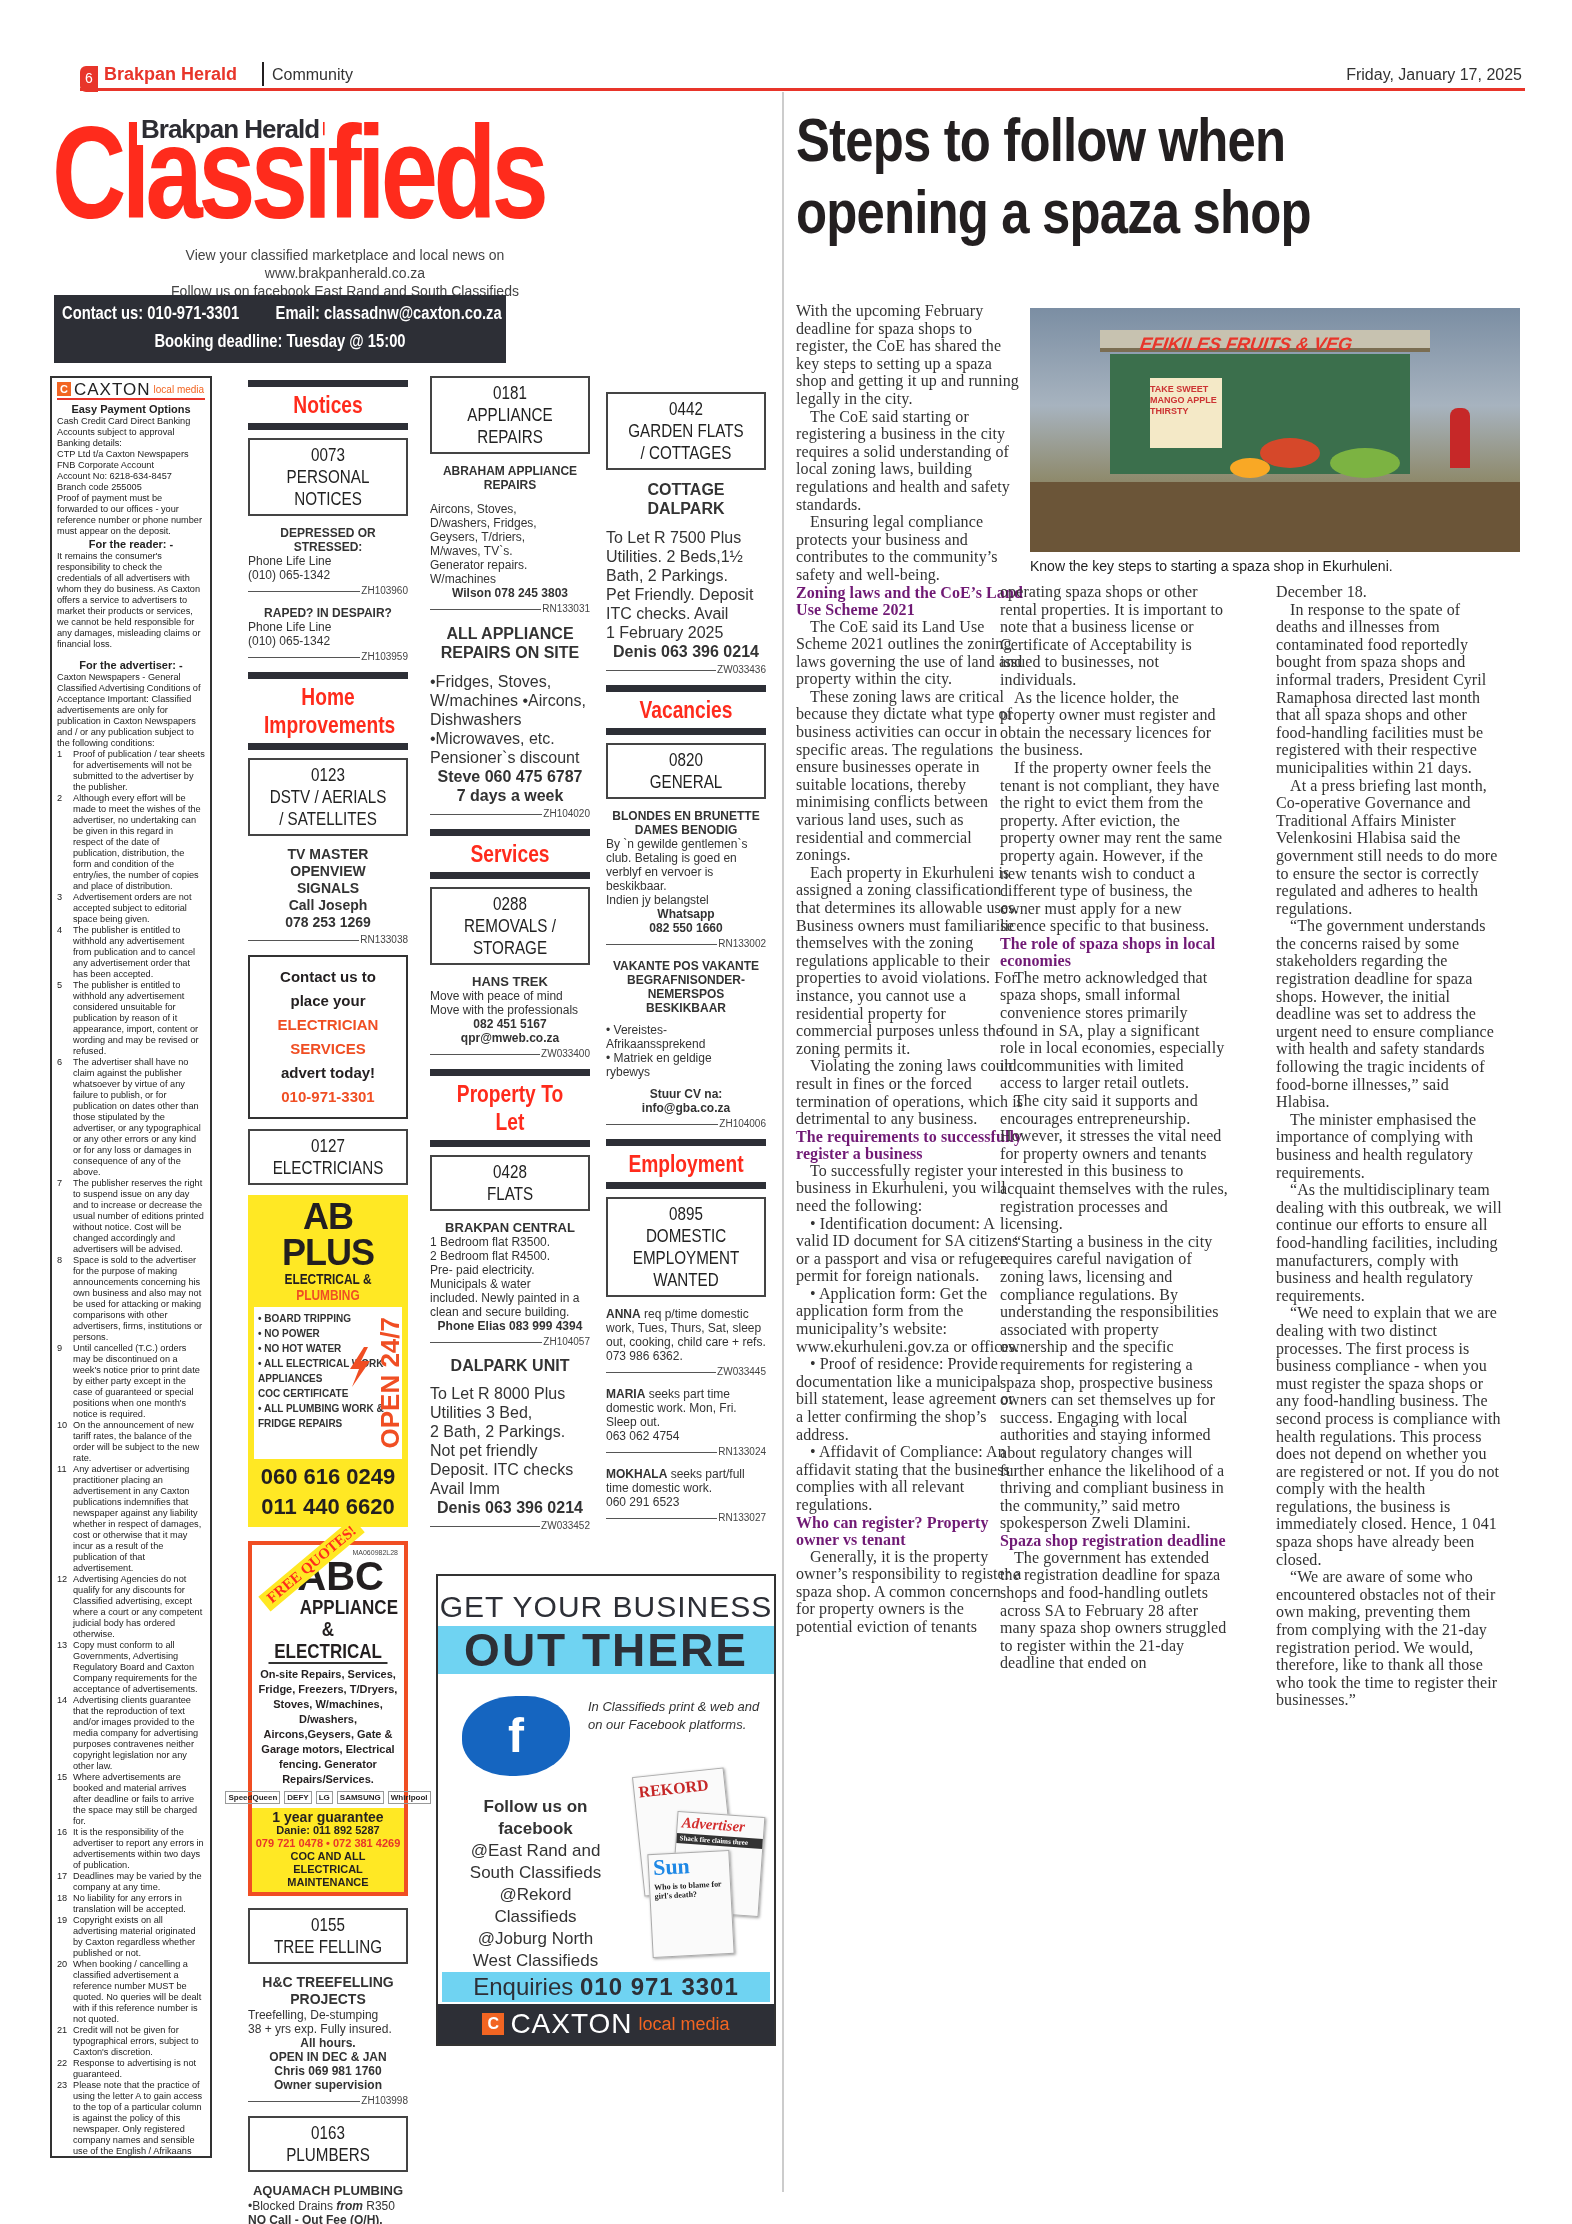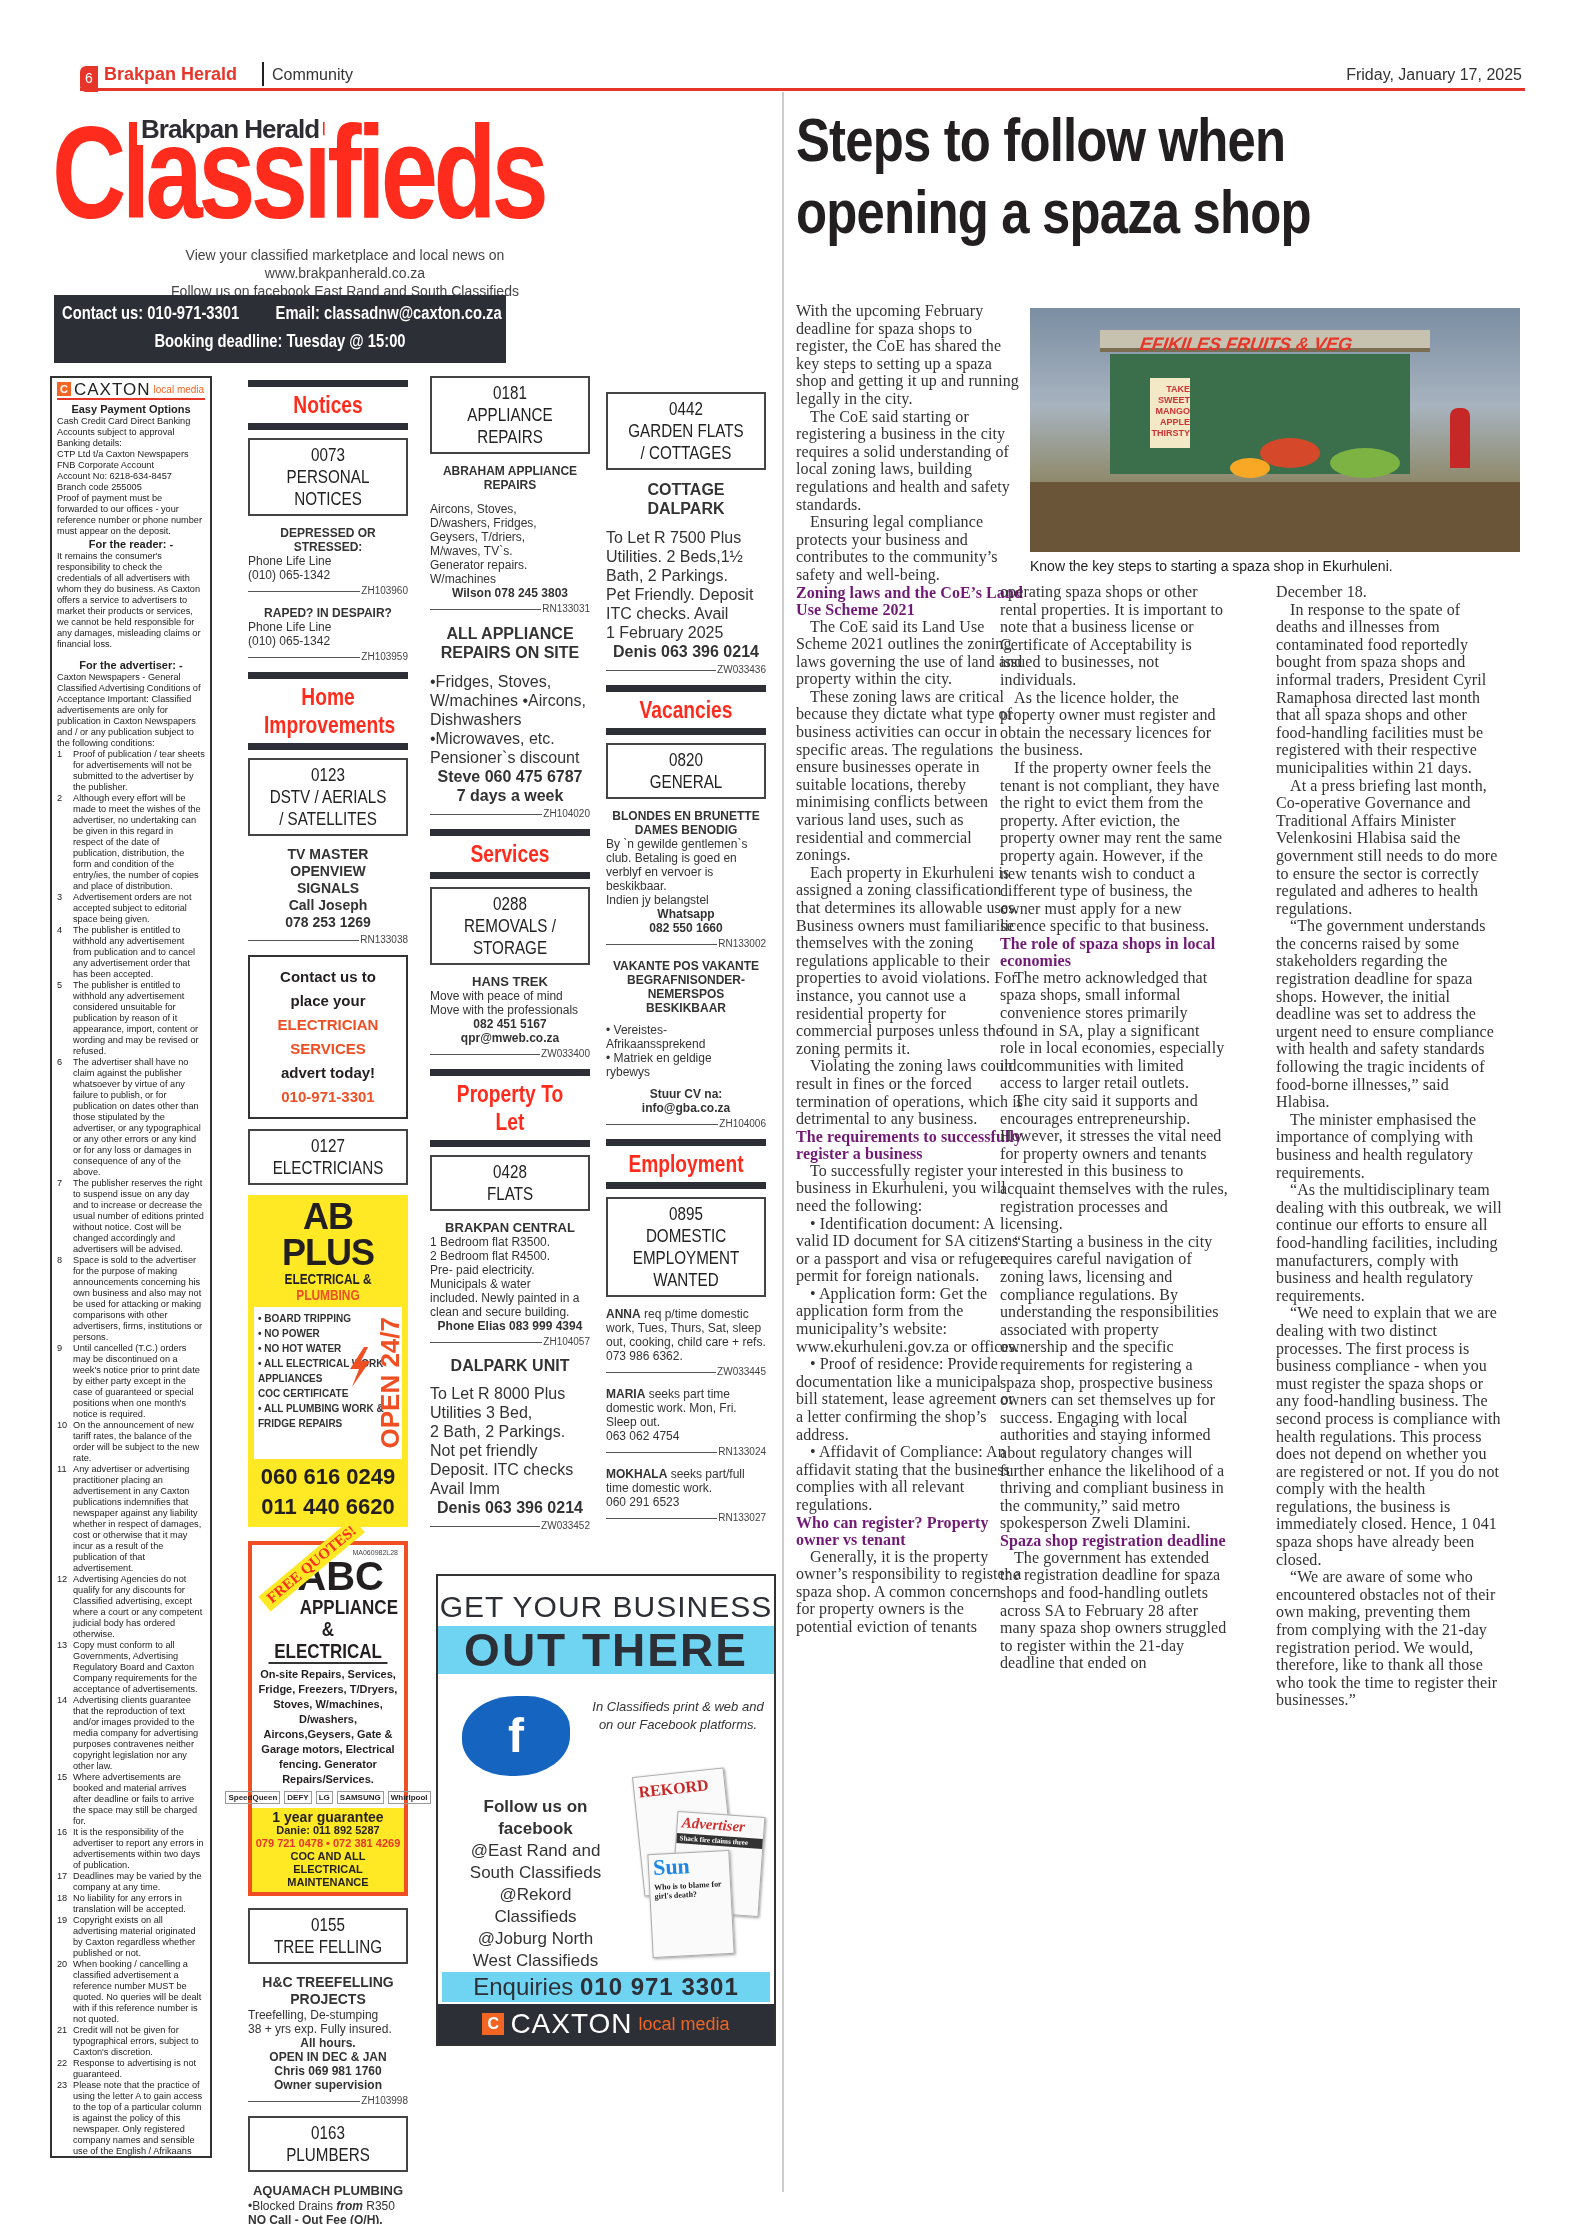--- a/index.html
+++ b/index.html
@@ -66,38 +66,38 @@
 .abc .desc{font-size:11px;font-weight:bold;text-align:center;line-height:15px;margin-top:3px}
 .abc .brands{display:flex;justify-content:center;gap:4px;font-size:8px;font-weight:bold;margin:4px 0}
 .abc .brands span{padding:1px 2px;border:1px solid #999}
 .abc .foot{background:#ffe824;margin:0 -6px;padding:3px 0;text-align:center;font-weight:bold;font-size:11px;line-height:13px}
 .abc .foot .g{font-size:14px}
 
 .getbiz{left:436px;top:1574px;width:340px;height:472px;border:2px solid #333}
 .getbiz .t1{text-align:center;font-size:30px;color:#2d2f36;margin-top:14px;letter-spacing:1px}
 .getbiz .t2{background:#6fd3f2;text-align:center;font-size:46px;font-weight:bold;color:#2d2f36;margin:2px 0;line-height:48px;letter-spacing:2px}
 .getbiz .fb{position:absolute;left:24px;top:120px;width:108px;height:80px;border-radius:50% 40% 50% 45%;background:#1565c0;color:#fff;font-size:48px;font-weight:bold;text-align:center;line-height:80px}
-.getbiz .intro{position:absolute;left:150px;top:122px;width:180px;text-align:center;font-style:italic;font-size:13px;line-height:18px;color:#333}
+.getbiz .intro{position:absolute;left:150px;top:122px;width:180px;text-align:left;font-style:italic;font-size:13px;line-height:18px;color:#333}
 .getbiz .follow{position:absolute;left:10px;top:220px;width:175px;text-align:center;font-size:17px;line-height:22px;color:#333}
 .getbiz .follow b{display:block}
 .getbiz .papers{position:absolute;left:196px;top:196px;width:132px;height:186px}
 .paper{position:absolute;border:1px solid #aaa;background:#fafafa;box-shadow:1px 1px 3px #999;font-weight:bold;font-family:"Liberation Serif",serif}
 .getbiz .enq{position:absolute;left:4px;right:4px;top:396px;background:#6fd3f2;text-align:center;font-size:24px;line-height:30px;color:#2d2f36}
 .getbiz .enq b{letter-spacing:1px}
 .getbiz .cxbar{position:absolute;left:0;right:0;bottom:0;height:40px;background:#2d2f36;display:flex;align-items:center;justify-content:center;gap:6px}
 .getbiz .cxbar .sq{width:22px;height:22px;background:#f26522;color:#fff;font-weight:bold;text-align:center;line-height:22px}
 .getbiz .cxbar .w{color:#fff;font-size:28px;letter-spacing:1px}
 .getbiz .cxbar .lm{color:#f26522;font-size:18px}
 
 .art-title{left:796px;top:104px;width:730px;font-size:62px;font-weight:bold;line-height:72px;color:#231f20;transform:scaleX(0.82);transform-origin:left top;white-space:nowrap;letter-spacing:-1px}
 .art-photo{left:1030px;top:308px;width:490px;height:244px;overflow:hidden;background:linear-gradient(180deg,#7b8ea3 0%,#a7b3bf 40%,#8f8b6e 70%,#6d5a3e 100%)}
 .art-photo .roof{position:absolute;left:70px;top:22px;width:330px;height:22px;background:#c7c2b0;border-bottom:4px solid #7a6d52}
 .art-photo .sign{position:absolute;left:110px;top:26px;color:#e8352a;font-weight:bold;font-size:18px;font-style:italic;transform:skewX(-8deg)}
 .art-photo .stall{position:absolute;left:80px;top:46px;width:300px;height:120px;background:#3b6f4c}
-.art-photo .board{position:absolute;left:120px;top:70px;width:40px;height:70px;background:#f4e9c7;font-size:9px;color:#c33;font-weight:bold;text-align:right;padding-top:6px;line-height:11px}
+.art-photo .board{position:absolute;left:120px;top:70px;width:72px;height:70px;background:#f4e9c7;font-size:9px;color:#c33;font-weight:bold;text-align:left;padding-top:6px;line-height:11px}
 .art-photo .fruit{position:absolute;border-radius:50%}
 .art-photo .ground{position:absolute;left:0;right:0;bottom:0;height:70px;background:#6b5538}
 .art-caption{left:1030px;top:558px;width:490px;font-size:14px;color:#222}
 .art-col{font-family:"Liberation Serif",serif;font-size:16px;line-height:17.6px;color:#333;width:228px;letter-spacing:0.1px}
 .art-col p{text-indent:14px}
 .art-col p.ni{text-indent:0}
 .art-col h5{font-size:16px;font-weight:bold;line-height:17px;color:#701a75}
 </style>
 </head>
 <body>

